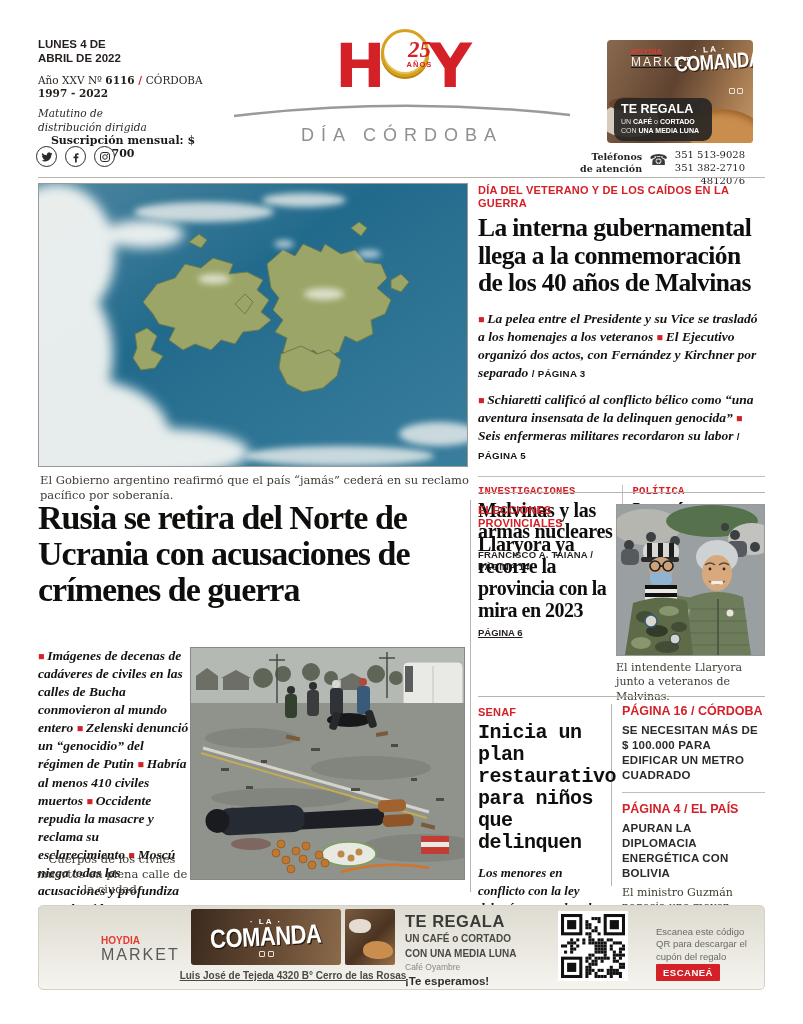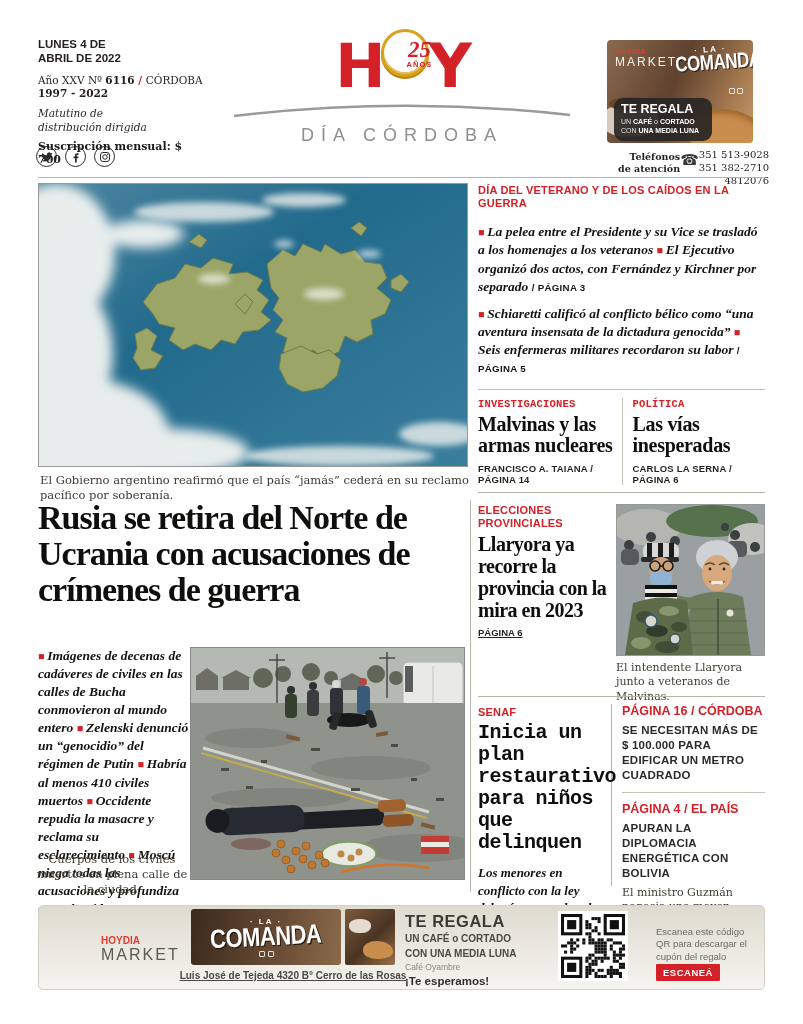--- a/index.html
+++ b/index.html
@@ -7,53 +7,53 @@
   .page { position:relative; width:803px; height:1024px; background:#fff; margin:0 auto; overflow:hidden; color:#1a1a1a; }
 
   
   .date-block { position:absolute; left:38px; top:38px; width:170px; }
   .date-lines { font:700 11.5px/1.2 "Liberation Sans", sans-serif; color:#241f1c; }
   .edition { margin-top:7px; font:10.5px/1.35 "DejaVu Serif", serif; color:#241f1c; }
   .edition b { font-weight:700; }
   .red { color:#d42027; }
   .years { font:700 10.5px/1.3 "DejaVu Serif", serif; }
   .tagline { margin-top:7px; font:italic 10.5px/1.25 "DejaVu Serif", serif; color:#2c2824; }
-  .subscription { margin-top:6px; font:700 11px/1.2 "DejaVu Serif", serif; }
+  .subscription { font:700 11px/1.2 "DejaVu Serif", serif;text-align:center; }
   .social-row { position:absolute; left:36px; top:146px; display:flex; gap:8px; }
   .soc { width:21px; height:21px; border:1.3px solid #2b2b2b; border-radius:50%; display:flex; align-items:center; justify-content:center; }
   .soc svg { display:block; }
 
   .logo-block { position:absolute; left:228px; top:34px; width:348px; text-align:center; }
   .logo-row { display:flex; align-items:center; justify-content:center; height:64px; }
   .logo-letter { font:700 60px/1 "DejaVu Sans", sans-serif; color:#d42027; letter-spacing:-3px; }
   .logo-circle { width:48px; height:48px; border-radius:50%; border:3px solid #d7a21f; box-shadow:0 2px 0 #b8860b, inset 0 -2px 0 #e6c15a; margin:-14px -1px 12px -1px; display:flex; flex-direction:column; align-items:center; justify-content:center; background:#fff;padding-left:28px; }
   .logo-25 { font:italic 700 23px/1 "Liberation Serif", serif; color:#d42027; }
   .logo-anios { font:700 7.5px/1 "Liberation Sans", sans-serif; color:#d42027; letter-spacing:1px; }
   .logo-curve { margin-top:6px; }
   .logo-sub { margin-top:4px; font:400 18px/1 "Liberation Sans", sans-serif; color:#8f8f8f; letter-spacing:7px; }
   .logo-site { margin-top:9px; font:700 12.5px/1 "DejaVu Serif", serif; color:#241f1c; }
 
   .ad-box { position:absolute; left:607px; top:40px; width:146px; height:103px; border-radius:4px; overflow:hidden; background:linear-gradient(115deg,#8a6a4e 0%,#5f422f 45%,#a87c52 80%,#c49a6a 100%); }
   .ad-cup { position:absolute; left:-6px; bottom:6px; width:58px; height:34px; background:#e8e0d3; border-radius:50% 50% 45% 45%; opacity:.85; }
   .ad-cup:before { content:""; position:absolute; left:8px; top:-6px; width:42px; height:14px; border-radius:50%; background:#6b4326; }
   .ad-croissant { position:absolute; right:-8px; bottom:-10px; width:74px; height:44px; background:#c98d4e; border-radius:50% 60% 40% 50%; box-shadow:inset 0 4px 6px #9c642c; }
-  .ad-brand { position:absolute; left:8px; top:8px; }
+  .ad-brand { position:absolute; left:24px; top:8px;text-decoration:underline; }
   .ad-brand .b1 { font:700 8px/1 "Liberation Sans", sans-serif; color:#e23b33; }
   .ad-brand .b2 { font:400 12px/1.1 "Liberation Sans", sans-serif; color:#f4efe8; letter-spacing:2px; }
   .ad-comanda { position:absolute; right:6px; top:6px; width:72px; text-align:center; transform:rotate(-4deg); }
   .ad-comanda .la { font:700 8px/1 "Liberation Sans", sans-serif; color:#fff; letter-spacing:2px; }
   .ad-comanda .co { font:700 17px/1 "Liberation Sans", sans-serif; color:#fff; letter-spacing:-0.5px; text-shadow:1px 1px 0 #3a2414; transform:scaleY(1.25); }
   .ad-minisoc { position:absolute; right:10px; top:48px; display:flex; gap:2px; }
   .ad-minisoc span { width:6px; height:6px; border:1px solid #e8e2d8; border-radius:1px; display:block; }
   .ad-pill { position:absolute; left:7px; top:58px; width:98px; padding:5px 7px 6px; background:rgba(40,38,36,.92); border-radius:9px; }
   .ad-pill .t1 { font:700 12.5px/1.1 "Liberation Sans", sans-serif; color:#fff; }
   .ad-pill .t2 { font:400 7px/1.3 "Liberation Sans", sans-serif; color:#e8e2d8; }
   .ad-pill .t2 b { font-weight:700; color:#fff; }
 
-  .phones { position:absolute; left:600px; top:148px; width:169px; display:flex; justify-content:flex-end; }
+  .phones { position:absolute; left:576px; top:148px; width:169px; display:flex; justify-content:flex-end; gap:7px; }
   .phones .lbl { font:700 9.5px/1.25 "DejaVu Serif", serif; color:#241f1c; text-align:right; padding-top:3px; }
   .phones .ph-icon { font-size:15px; color:#3a3a3a; padding-top:3px; }
   .phones .nums { font:10px/1.3 "DejaVu Serif", serif; color:#241f1c; text-align:right; }
 
   .rule { position:absolute; background:#b8b4ac; }
 
   
   .kicker { font:700 11px/1.2 "Liberation Sans", sans-serif; color:#d42027; letter-spacing:0.2px; }
   .serif-head { font-family:"Liberation Serif", serif; font-weight:700; color:#0f0e0c; }
   .bullets { font:italic 700 13.5px/1.34 "Liberation Serif", serif; color:#15120f; }
@@ -264,22 +264,23 @@
         <ellipse cx="285" cy="110" rx="20" ry="6"></ellipse>
         <ellipse cx="330" cy="70" rx="12" ry="4"></ellipse>
         <ellipse cx="245" cy="60" rx="10" ry="4"></ellipse>
       </g>
     </svg>
   </div>
   <div class="sat-caption caption">El Gobierno argentino reafirmó que el país “jamás” cederá en su reclamo pacífico por soberanía.</div>
 
   <div class="top-col">
     <div class="kicker">DÍA DEL VETERANO Y DE LOS CAÍDOS EN LA GUERRA</div>
+    <div class="h1 serif-head">La interna gubernamental llega a la conmemoración de los 40 años de Malvinas</div>
     <div class="bullets"><span class="sg-b">■ </span><span class="sg-t">La pelea entre el Presidente y su Vice se trasladó a los homenajes a los veteranos </span><span class="sg-b">■ </span><span class="sg-t">El Ejecutivo organizó dos actos, con Fernández y Kirchner por separado </span><span class="sg-p">/ PÁGINA 3</span></div>
-    <div class="bullets"><span class="sg-b">■ </span><span class="sg-t">Schiaretti calificó al conflicto bélico como “una aventura insensata de la dictadura genocida” </span><span class="sg-b">■ </span><span class="sg-t">Seis enfermeras militares recordaron su labor </span><span class="sg-p">/ PÁGINA 5</span></div>
+    <div class="bullets"><span class="sg-b">■ </span><span class="sg-t">Schiaretti calificó al conflicto bélico como “una aventura insensata de la delinquen genocida” </span><span class="sg-b">■ </span><span class="sg-t">Seis enfermeras militares recordaron su labor </span><span class="sg-p">/ PÁGINA 5</span></div>
     <div class="sep"></div>
     <div class="minis">
       <div class="mini">
         <div class="kicker">INVESTIGACIONES</div>
         <div class="title serif-head">Malvinas y las armas nucleares</div>
         <div class="byline">FRANCISCO A. TAIANA / PÁGINA 14</div>
       </div>
       <div class="mini">
         <div class="kicker">POLÍTICA</div>
         <div class="title serif-head">Las vías inesperadas</div>

